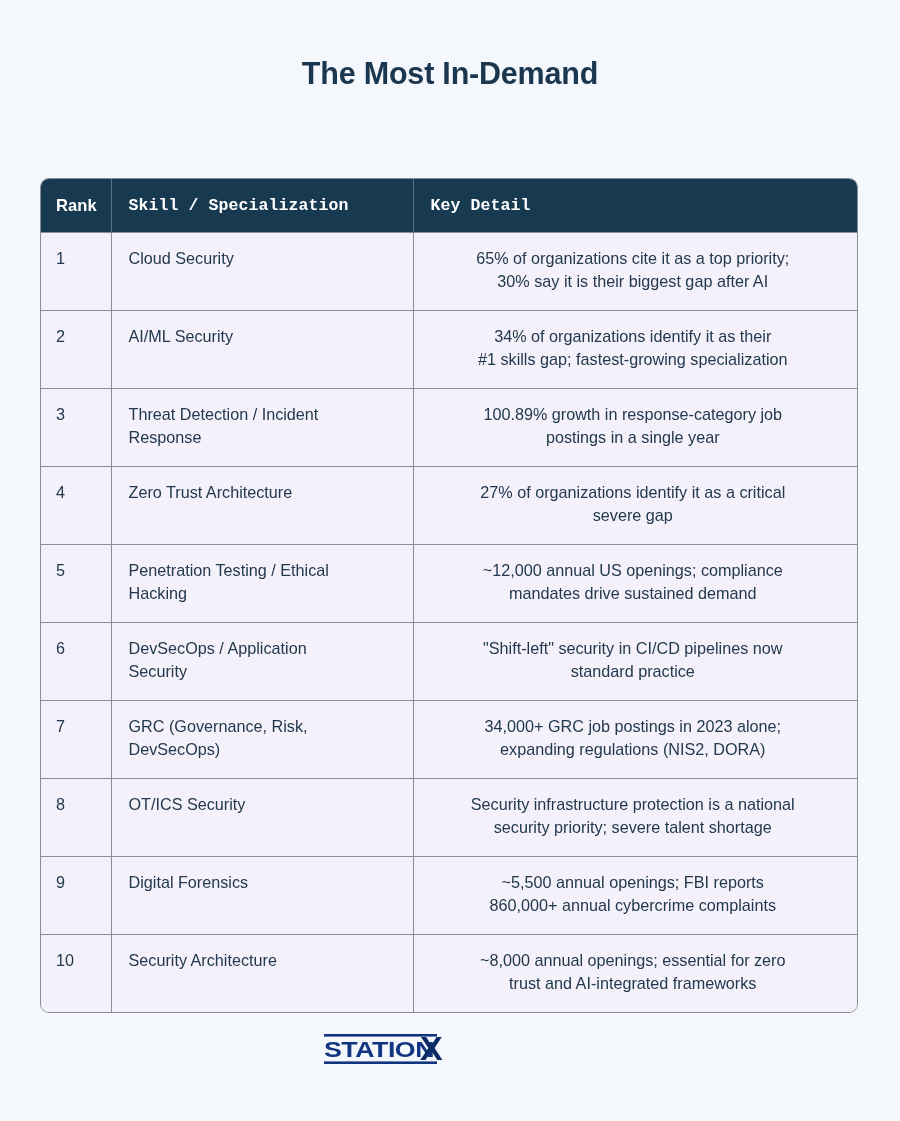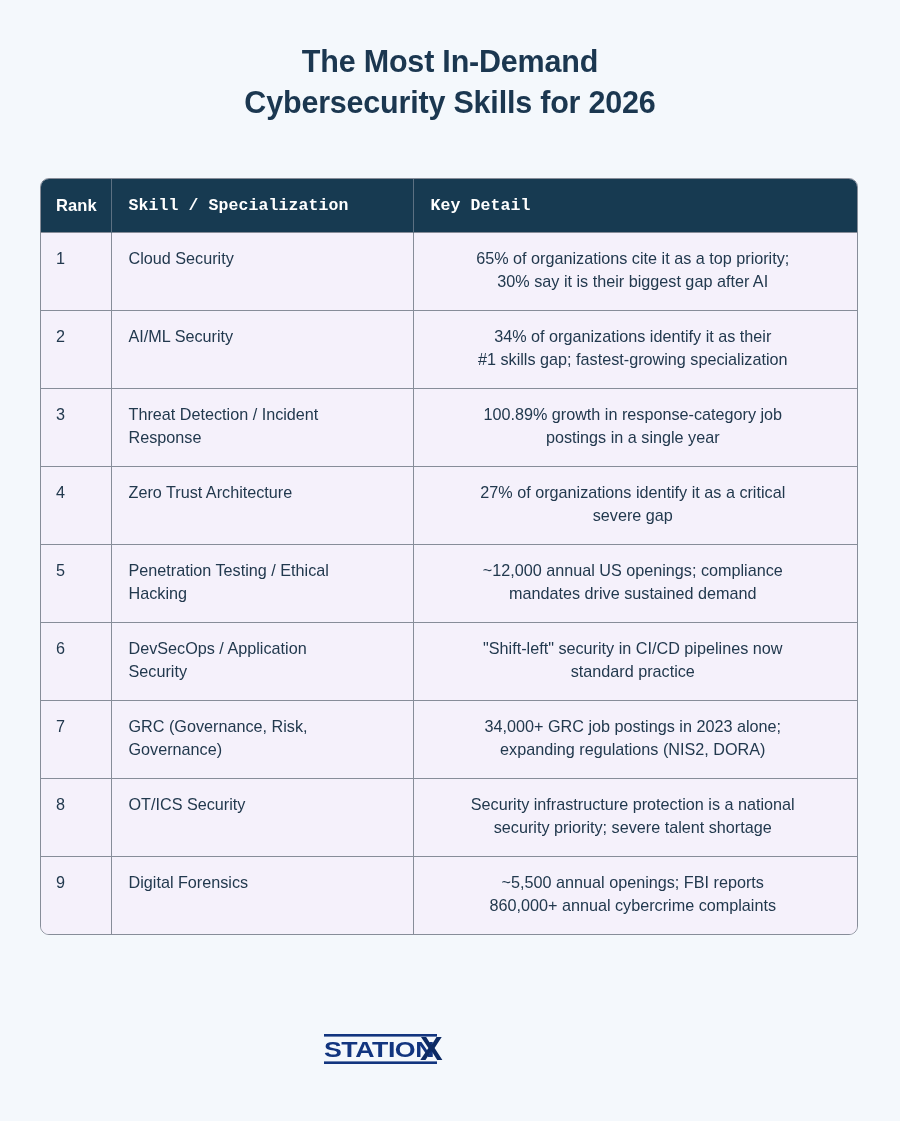--- a/index.html
+++ b/index.html
@@ -13,21 +13,21 @@
     background: #f4f8fc;
     font-family: "Liberation Sans", sans-serif;
     color: #1f394e;
     -webkit-font-smoothing: antialiased;
   }
 
   .page {
     position: relative;
     width: 900px;
     height: 1121px;
-    padding: 0;
+    padding: 12px;
     overflow: hidden;
   }
 
   
   .title-block {
     padding-top: 41px;
     text-align: center;
   }
   .title-line {
     display: block;
@@ -112,21 +112,20 @@
   }
   .logo svg { display: block; }
 </style>
 </head>
 <body>
 
 <div class="page">
 
   <div class="title-block">
     <span class="title-line">The Most In-Demand</span>
-    <span class="title-line">Cybersecurity Skills for 2026</span>
   </div>
 
   <div class="table-wrap">
     <table class="skills">
       <colgroup>
         <col class="c-rank">
         <col class="c-skill">
         <col class="c-detail">
       </colgroup>
       <thead>
@@ -197,21 +196,21 @@
             </td>
             <td class="cell-detail">
               <span class="line">"Shift-left" security in CI/CD pipelines now</span>
               <span class="line">standard practice</span>
             </td>
           </tr>
           <tr>
             <td class="cell-rank">7</td>
             <td class="cell-skill">
               <span class="line">GRC (Governance, Risk,</span>
-              <span class="line">Governance)</span>
+              <span class="line">DevSecOps)</span>
             </td>
             <td class="cell-detail">
               <span class="line">34,000+ GRC job postings in 2023 alone;</span>
               <span class="line">expanding regulations (NIS2, DORA)</span>
             </td>
           </tr>
           <tr>
             <td class="cell-rank">8</td>
             <td class="cell-skill">
               <span class="line">OT/ICS Security</span>
@@ -222,20 +221,30 @@
             </td>
           </tr>
           <tr>
             <td class="cell-rank">9</td>
             <td class="cell-skill">
               <span class="line">Digital Forensics</span>
             </td>
             <td class="cell-detail">
               <span class="line">~5,500 annual openings; FBI reports</span>
               <span class="line">860,000+ annual cybercrime complaints</span>
+            </td>
+          </tr>
+          <tr>
+            <td class="cell-rank">10</td>
+            <td class="cell-skill">
+              <span class="line">Security Architecture</span>
+            </td>
+            <td class="cell-detail">
+              <span class="line">~8,000 annual openings; essential for zero</span>
+              <span class="line">trust and AI-integrated frameworks</span>
             </td>
           </tr>
         </tbody>
     </table>
   </div>
 
   <div class="footer">
     <div class="logo">
       <svg width="148" height="34" viewBox="0 0 148 34" xmlns="http://www.w3.org/2000/svg" aria-hidden="true">
 

